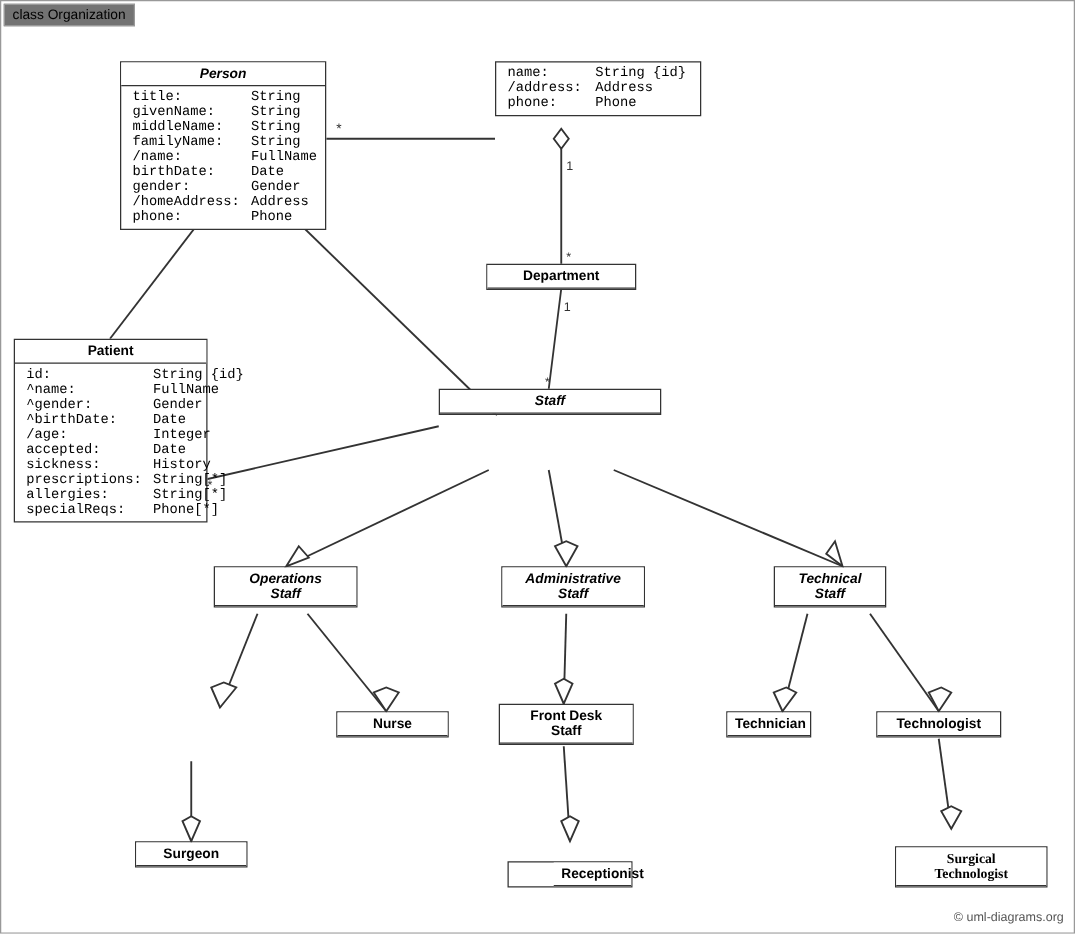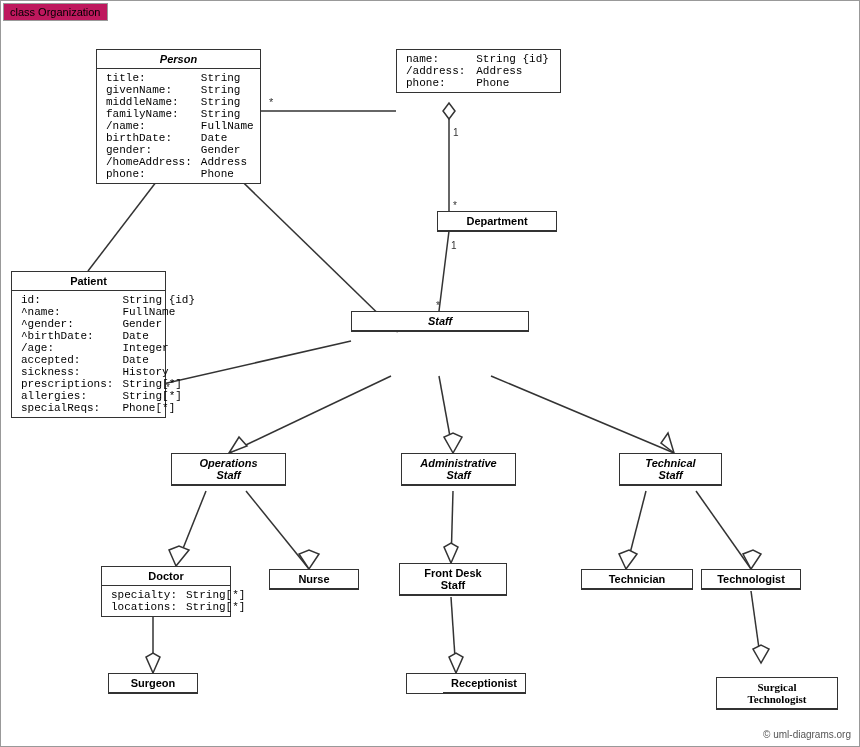--- a/index.html
+++ b/index.html
@@ -55,21 +55,21 @@
       position: absolute;
       top: 0; left: 0;
       width: 860px;
       height: 747px;
       pointer-events: none;
     }
     .diagram-title {
       position: absolute;
       top: 2px;
       left: 2px;
-      background: #be185d;
+      background: #737373;
       border: 1px solid #999;
       padding: 2px 6px;
       font-size: 11px;
     }
     .copyright {
       position: absolute;
       bottom: 6px;
       right: 8px;
       font-size: 10px;
       color: #555;
@@ -259,21 +259,21 @@
             </tr>
         <tr>
               <td>specialReqs:</td>
               <td>Phone[*]</td>
             </tr>
       </tbody>
         </table>
     </div>
   </div>
 
-  <div class="class-box" style="left:388px; top:210px; width:120px;margin-left:48px;">
+  <div class="class-box" style="left:388px; top:210px; width:120px;">
     <div class="class-header">Department</div>
   </div>
 
   <div class="class-box" style="left:350px; top:310px; width:178px;">
     <div class="class-header italic">
       <em>Staff</em>
     </div>
   </div>
 
   <div class="class-box" style="left:170px; top:452px; width:115px; text-align:center;">
@@ -281,65 +281,48 @@
       <em>Operations<br>Staff</em>
     </div>
   </div>
 
   <div class="class-box" style="left:400px; top:452px; width:115px; text-align:center;">
     <div class="class-header italic">
       <em>Administrative<br>Staff</em>
     </div>
   </div>
 
-  <div class="class-box" style="left:618px; top:452px; width:103px; text-align:center;">
+  <div class="class-box" style="left:618px; top:452px; width:90px; text-align:center;">
     <div class="class-header italic">
       <em>Technical<br>Staff</em>
     </div>
   </div>
 
-  <div class="class-box" style="left:100px; top:565px; width:130px;">
-    <div class="class-header">Doctor</div>
-    <div class="class-body">
-      <table>
-        <tbody>
-            <tr>
-              <td>specialty:</td>
-              <td>String[*]</td>
-            </tr>
-        <tr>
-              <td>locations:</td>
-              <td>String[*]</td>
-            </tr>
-      </tbody>
-        </table>
-    </div>
-  </div>
 
   <div class="class-box" style="left:268px; top:568px; width:90px;">
     <div class="class-header">Nurse</div>
   </div>
 
   <div class="class-box" style="left:398px; top:562px; width:108px; text-align:center;">
     <div class="class-header">Front Desk<br>Staff</div>
   </div>
 
-  <div class="class-box" style="left:580px; top:568px; width:112px;">
+  <div class="class-box" style="left:580px; top:568px; width:68px;">
     <div class="class-header">Technician</div>
   </div>
 
   <div class="class-box" style="left:700px; top:568px; width:100px;">
     <div class="class-header">Technologist</div>
   </div>
 
   <div class="class-box" style="left:107px; top:672px; width:90px;">
     <div class="class-header">Surgeon</div>
   </div>
 
-  <div class="class-box" style="left:405px; top:672px; width:120px;padding-left:36px;">
+  <div class="class-box" style="left:405px; top:688px; width:100px;padding-left:36px;">
     <div class="class-header">Receptionist</div>
   </div>
 
   <div class="class-box" style="left:715px; top:676px; width:122px; text-align:center;font-family:Liberation Serif, serif;">
     <div class="class-header">Surgical<br>Technologist</div>
   </div>
 
   <div class="copyright">© uml-diagrams.org</div>
 </div>
 

